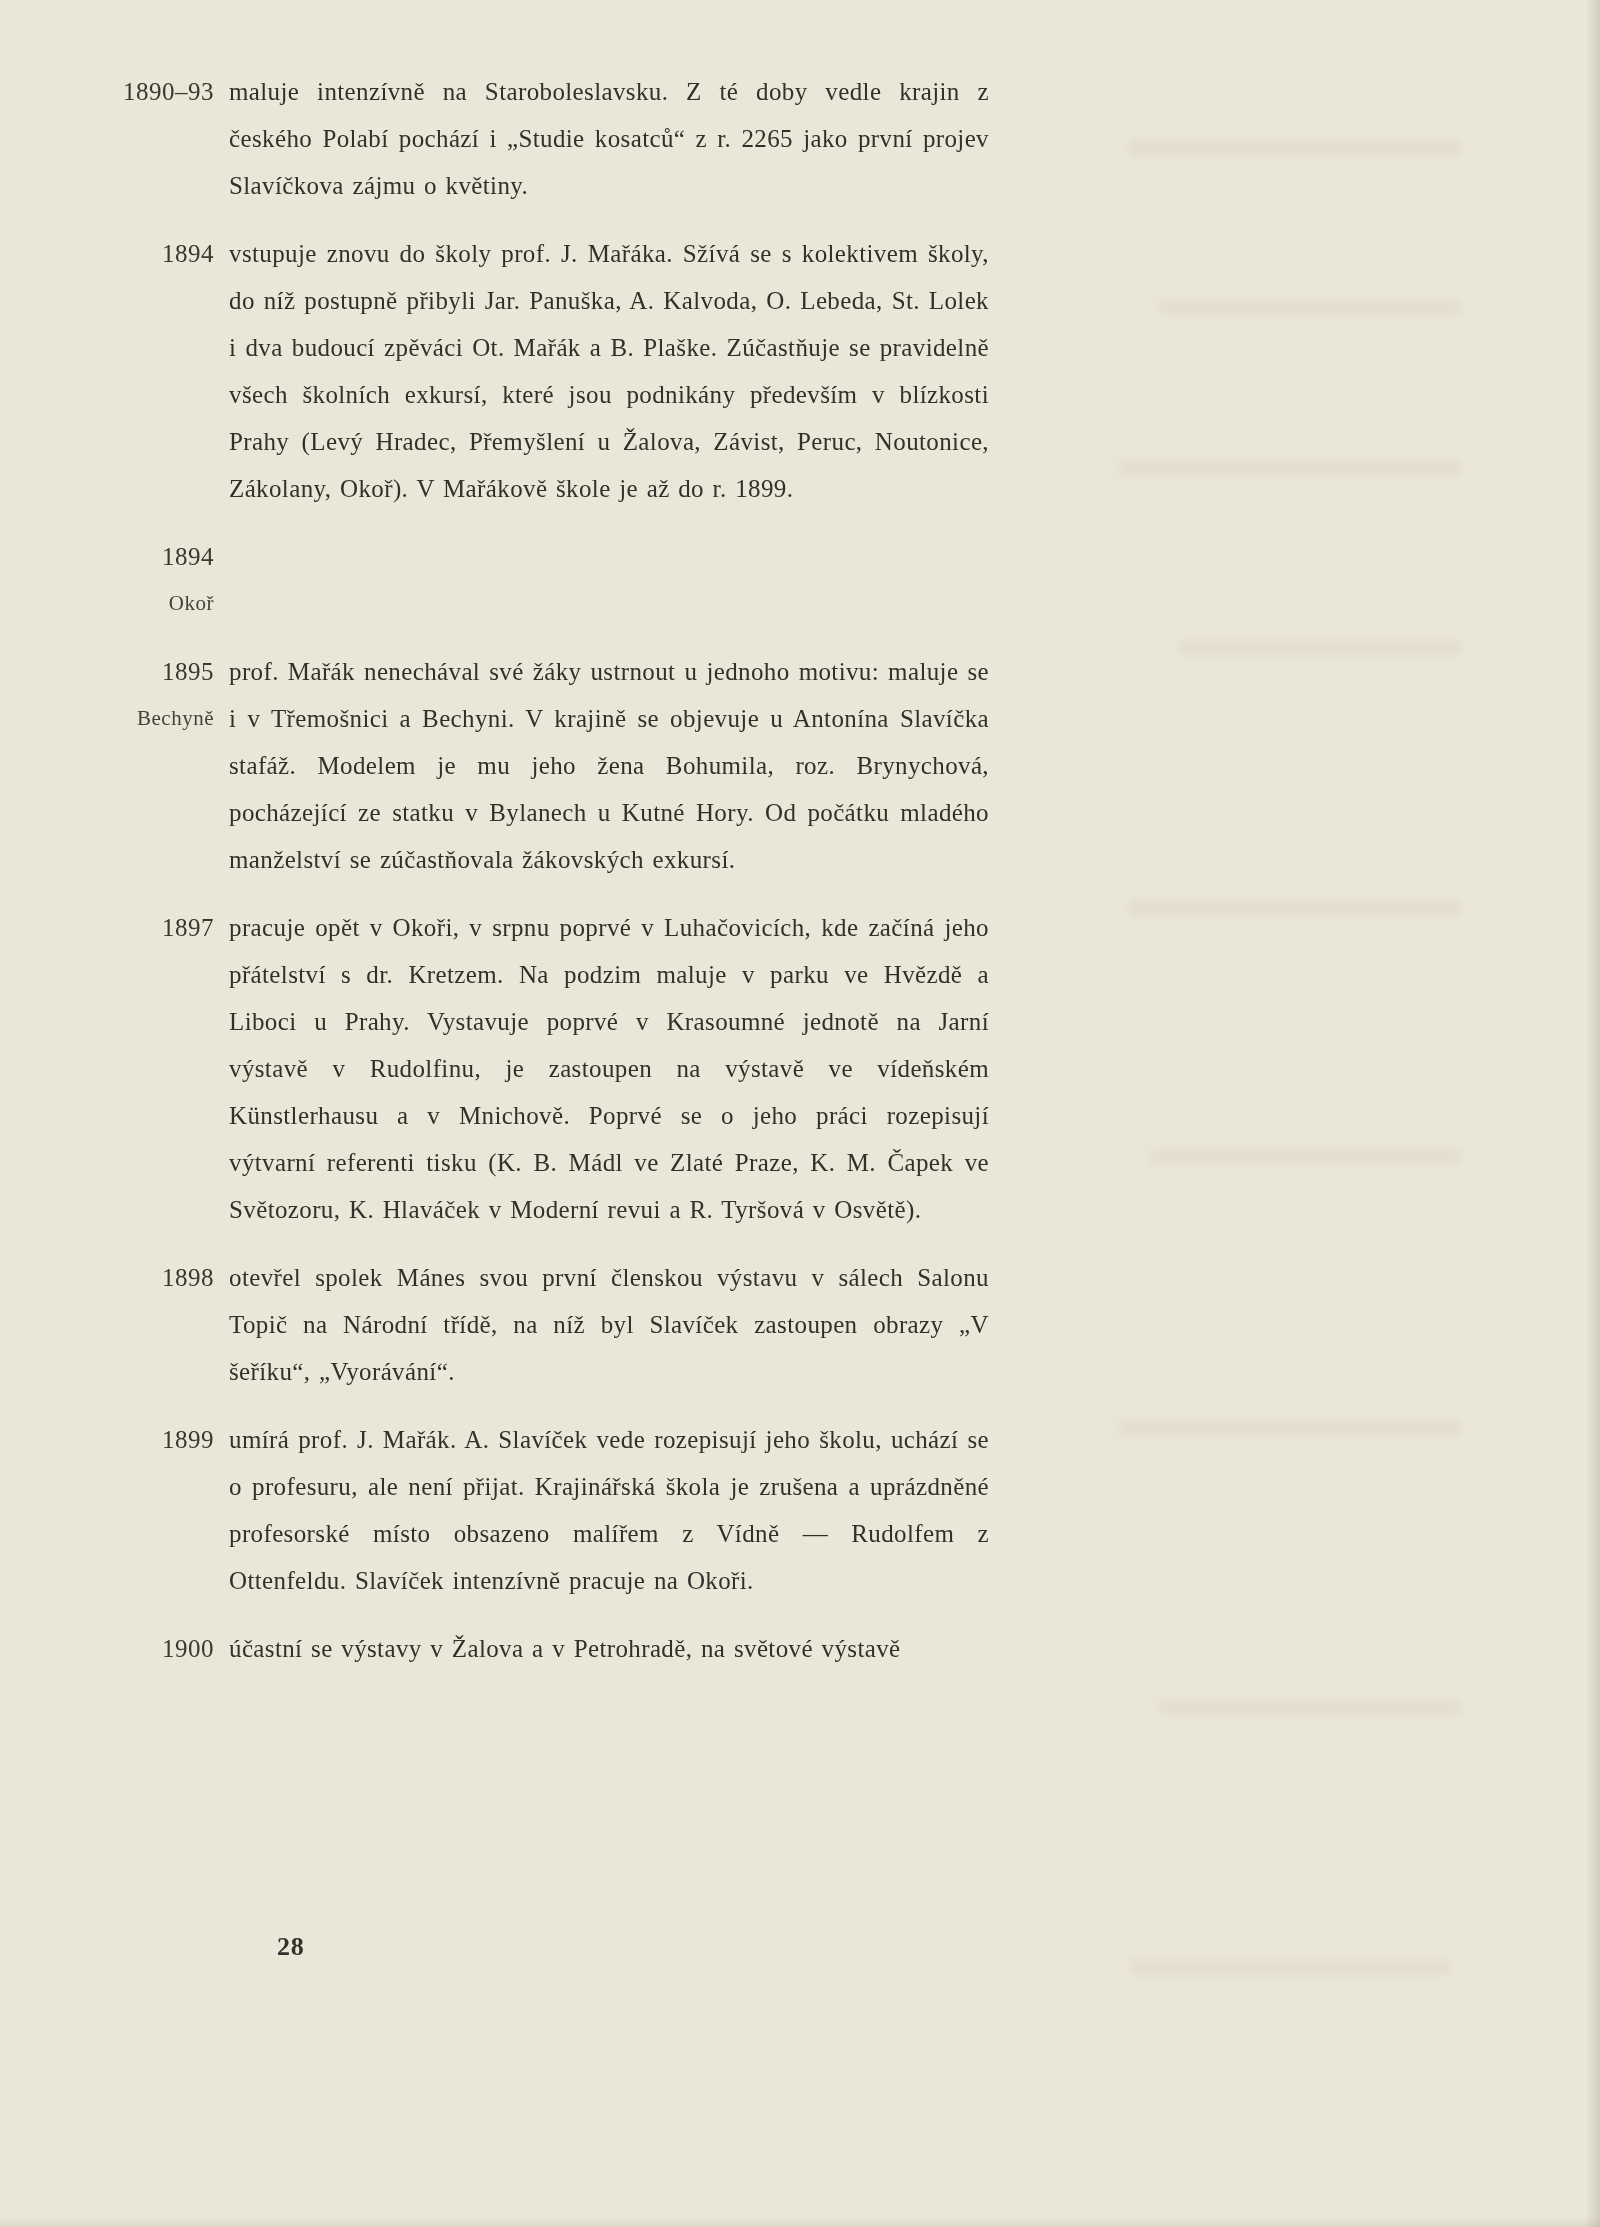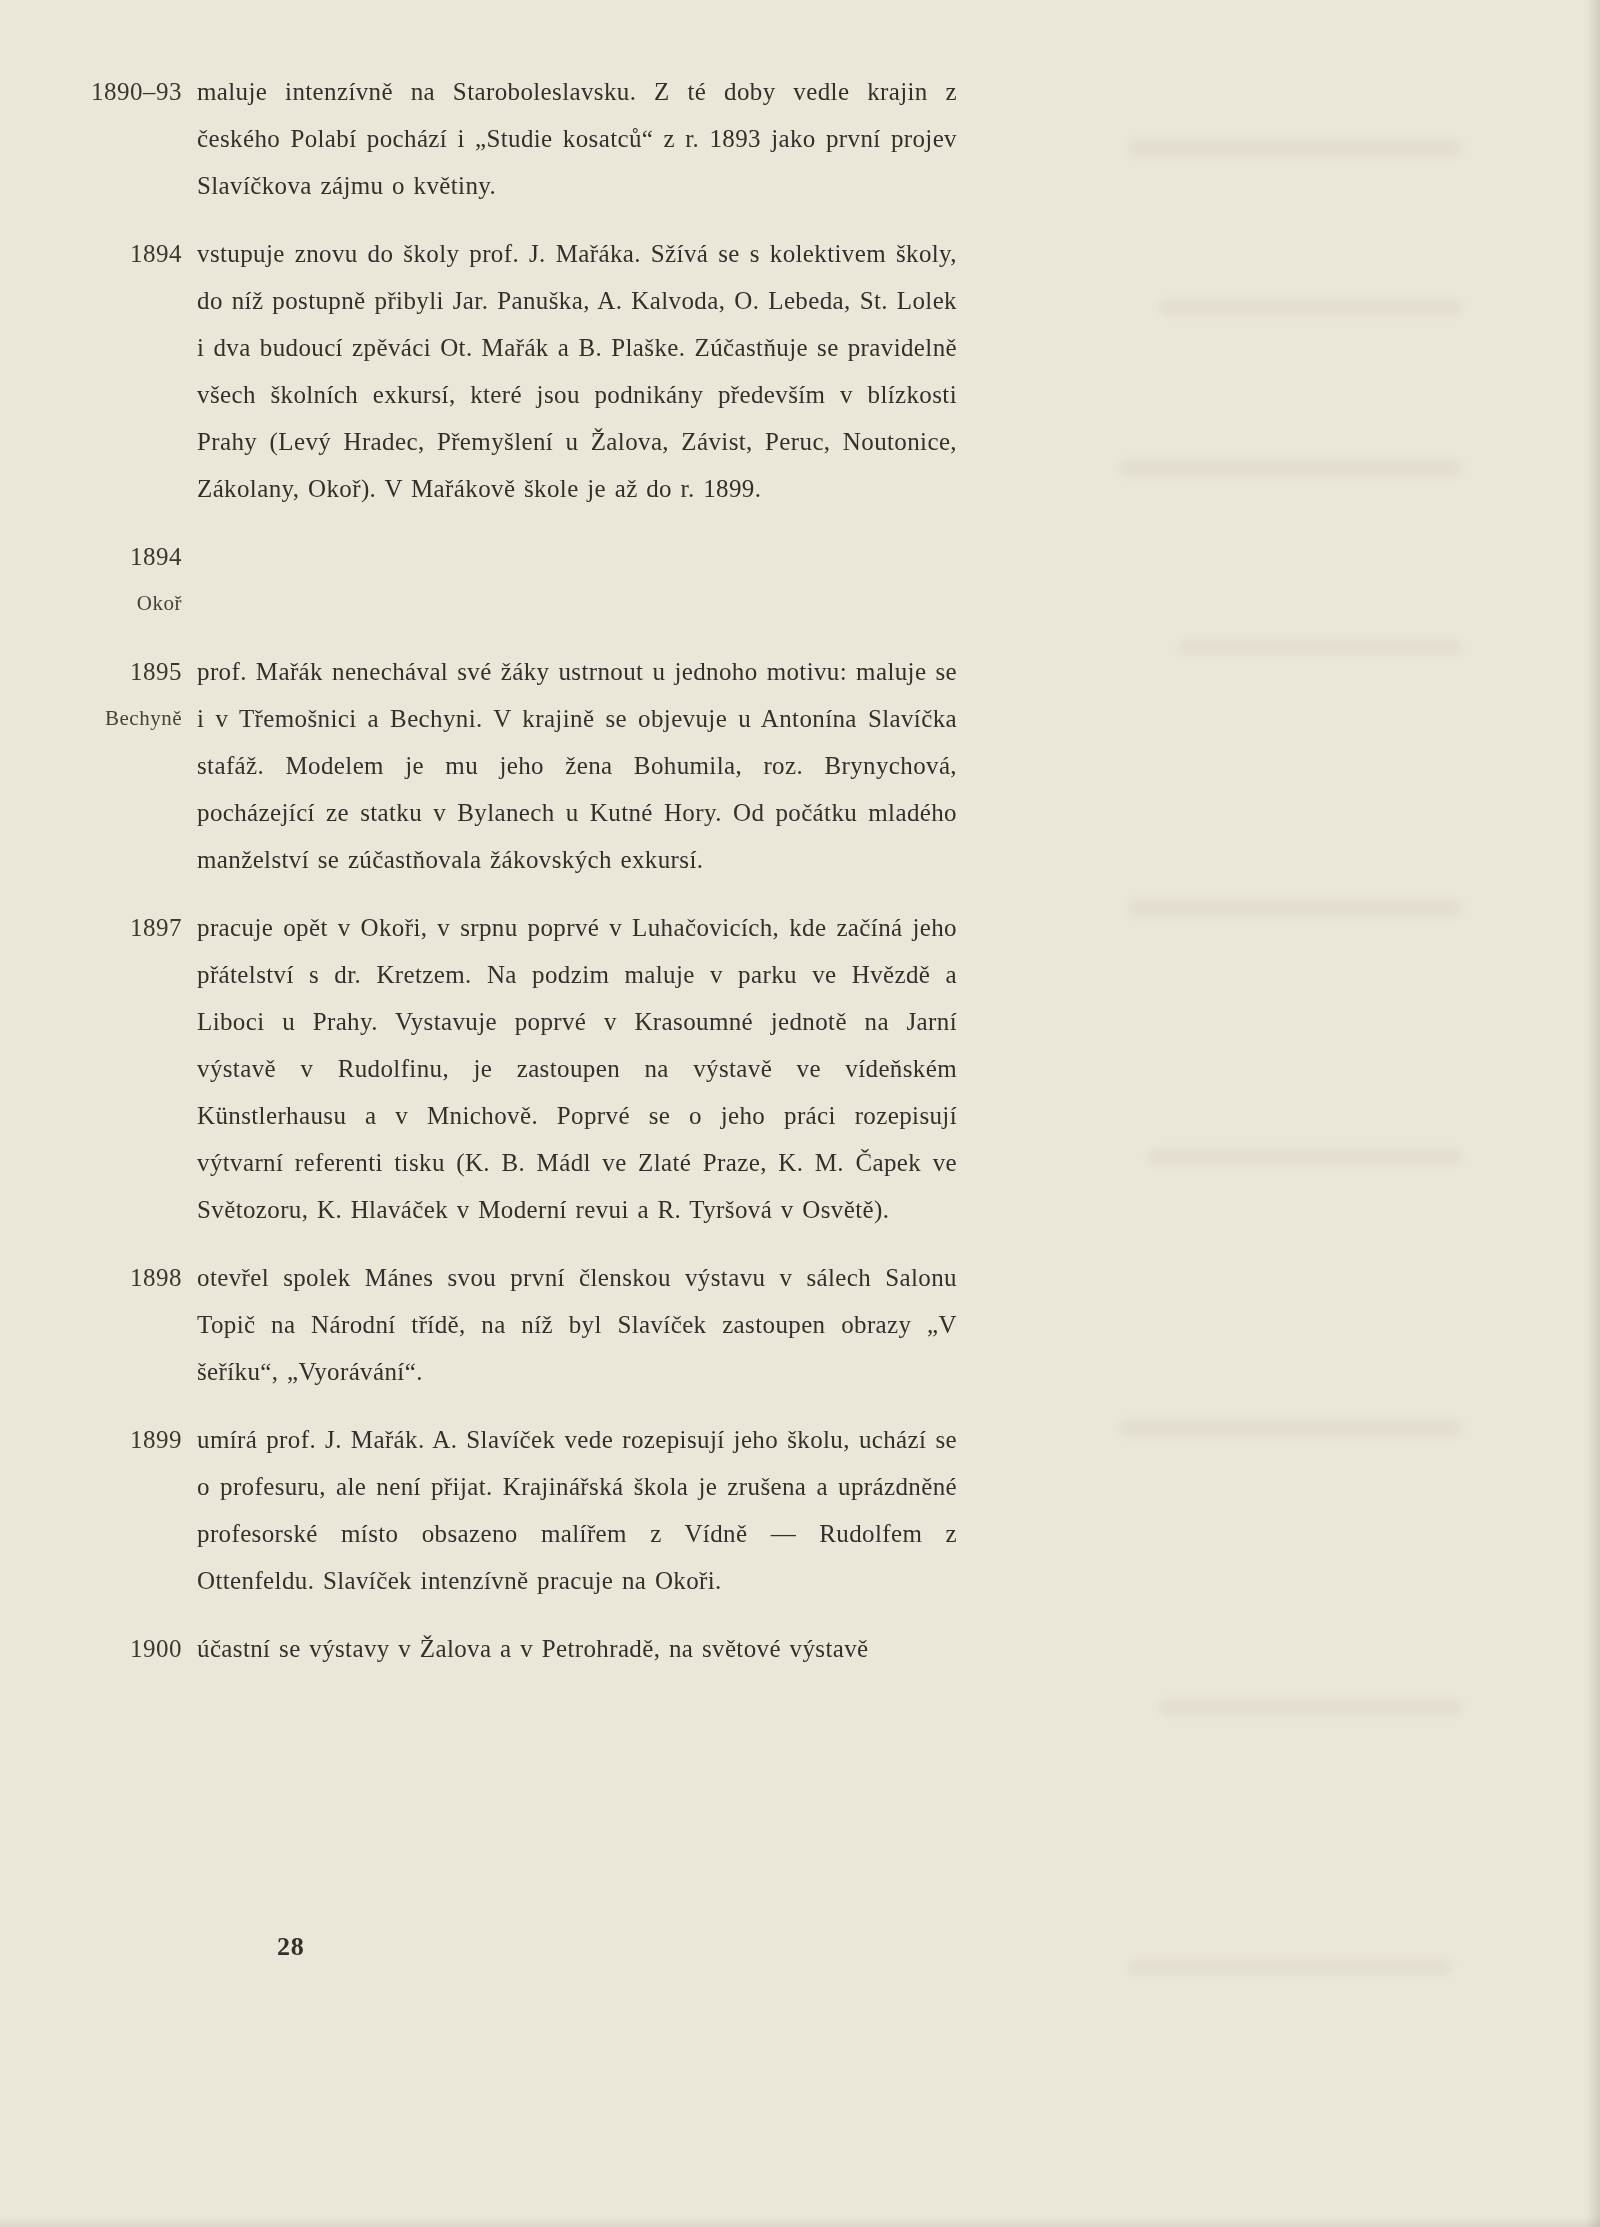--- a/index.html
+++ b/index.html
@@ -54,21 +54,21 @@
   .b3 { left:1120px; top:460px;  width:340px; height:16px; }
   .b4 { left:1180px; top:640px;  width:280px; height:14px; }
   .b5 { left:1130px; top:900px;  width:330px; height:16px; }
   .b6 { left:1150px; top:1150px; width:310px; height:14px; }
   .b7 { left:1120px; top:1420px; width:340px; height:16px; }
   .b8 { left:1160px; top:1700px; width:300px; height:14px; }
   .b9 { left:1130px; top:1960px; width:320px; height:14px; }
 
   .content {
     position: relative;
-    padding: 68px 0 0 88px;
+    padding: 68px 0 0 120px;
   }
 
   .entry {
     display: grid;
     grid-template-columns: 94px 760px;
     column-gap: 15px;
     margin-bottom: 21px;
   }
 
   .entry-label {
@@ -119,21 +119,21 @@
     <span class="b9"></span>
 </div>
 
 <div class="content">
   <div id="entries">
   <div class="entry">
     <div class="entry-label">
       <div class="year">1890–93</div>
 
     </div>
-    <div class="entry-text">maluje intenzívně na Staroboleslavsku. Z té doby vedle krajin z českého Polabí pochází i „Studie kosatců“ z r. 1893 jako první projev Slavíčkova zájmu o květiny.</div>
+    <div class="entry-text">maluje intenzívně na Staroboleslavsku. Z té doby vedle krajin z českého Polabí pochází i „Studie kosatců“ z r. 2265 jako první projev Slavíčkova zájmu o květiny.</div>
   </div>
 
   <div class="entry">
     <div class="entry-label">
       <div class="year">1894</div>
 
     </div>
     <div class="entry-text">vstupuje znovu do školy prof. J. Mařáka. Sžívá se s kolektivem školy, do níž postupně přibyli Jar. Panuška, A. Kalvoda, O. Lebeda, St. Lolek i dva budoucí zpěváci Ot. Mařák a B. Plaške. Zúčastňuje se pravidelně všech školních exkursí, které jsou podnikány především v blízkosti Prahy (Levý Hradec, Přemyšlení u Žalova, Závist, Peruc, Noutonice, Zákolany, Okoř). V Mařákově škole je až do r. 1899.</div>
   </div>
 

